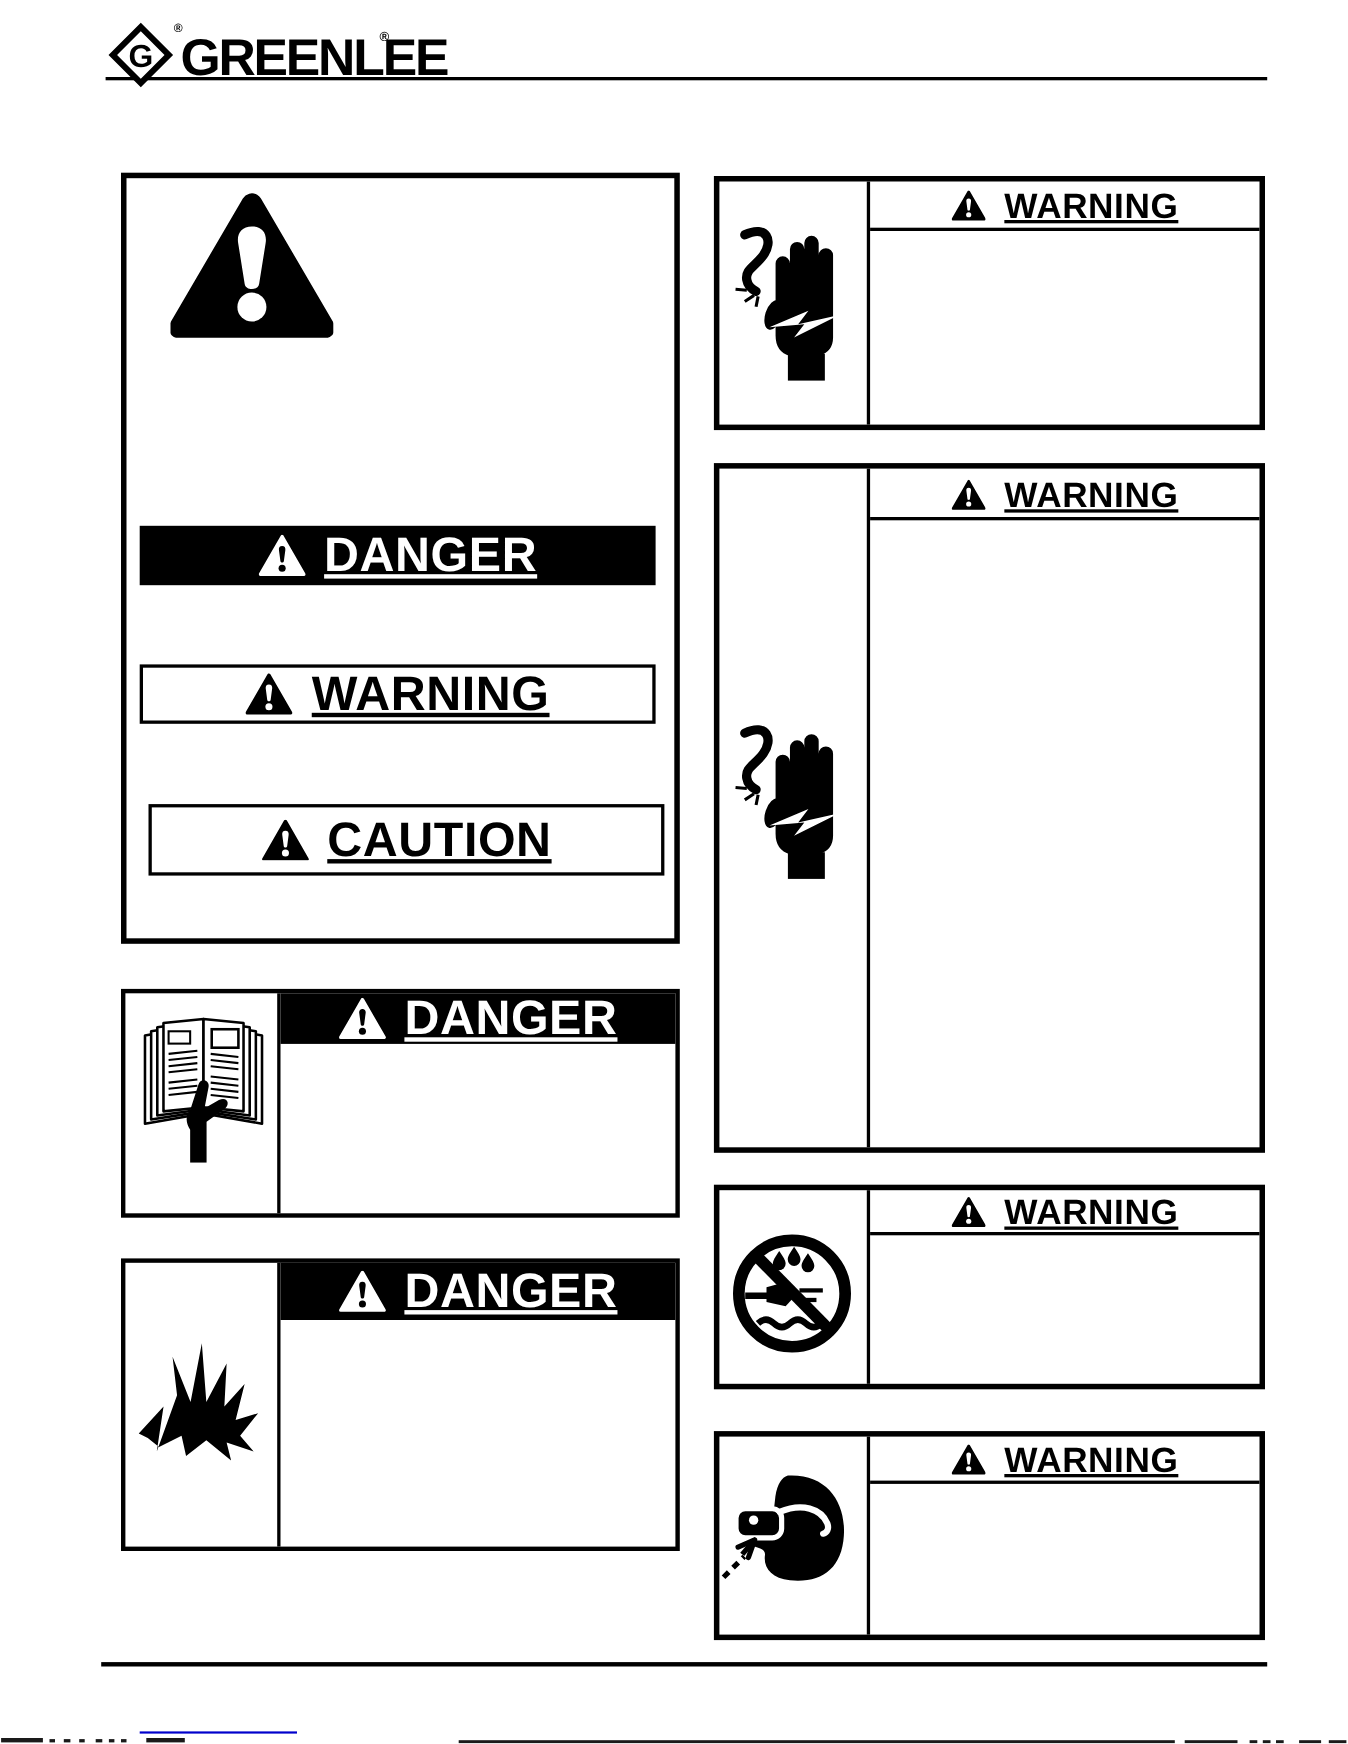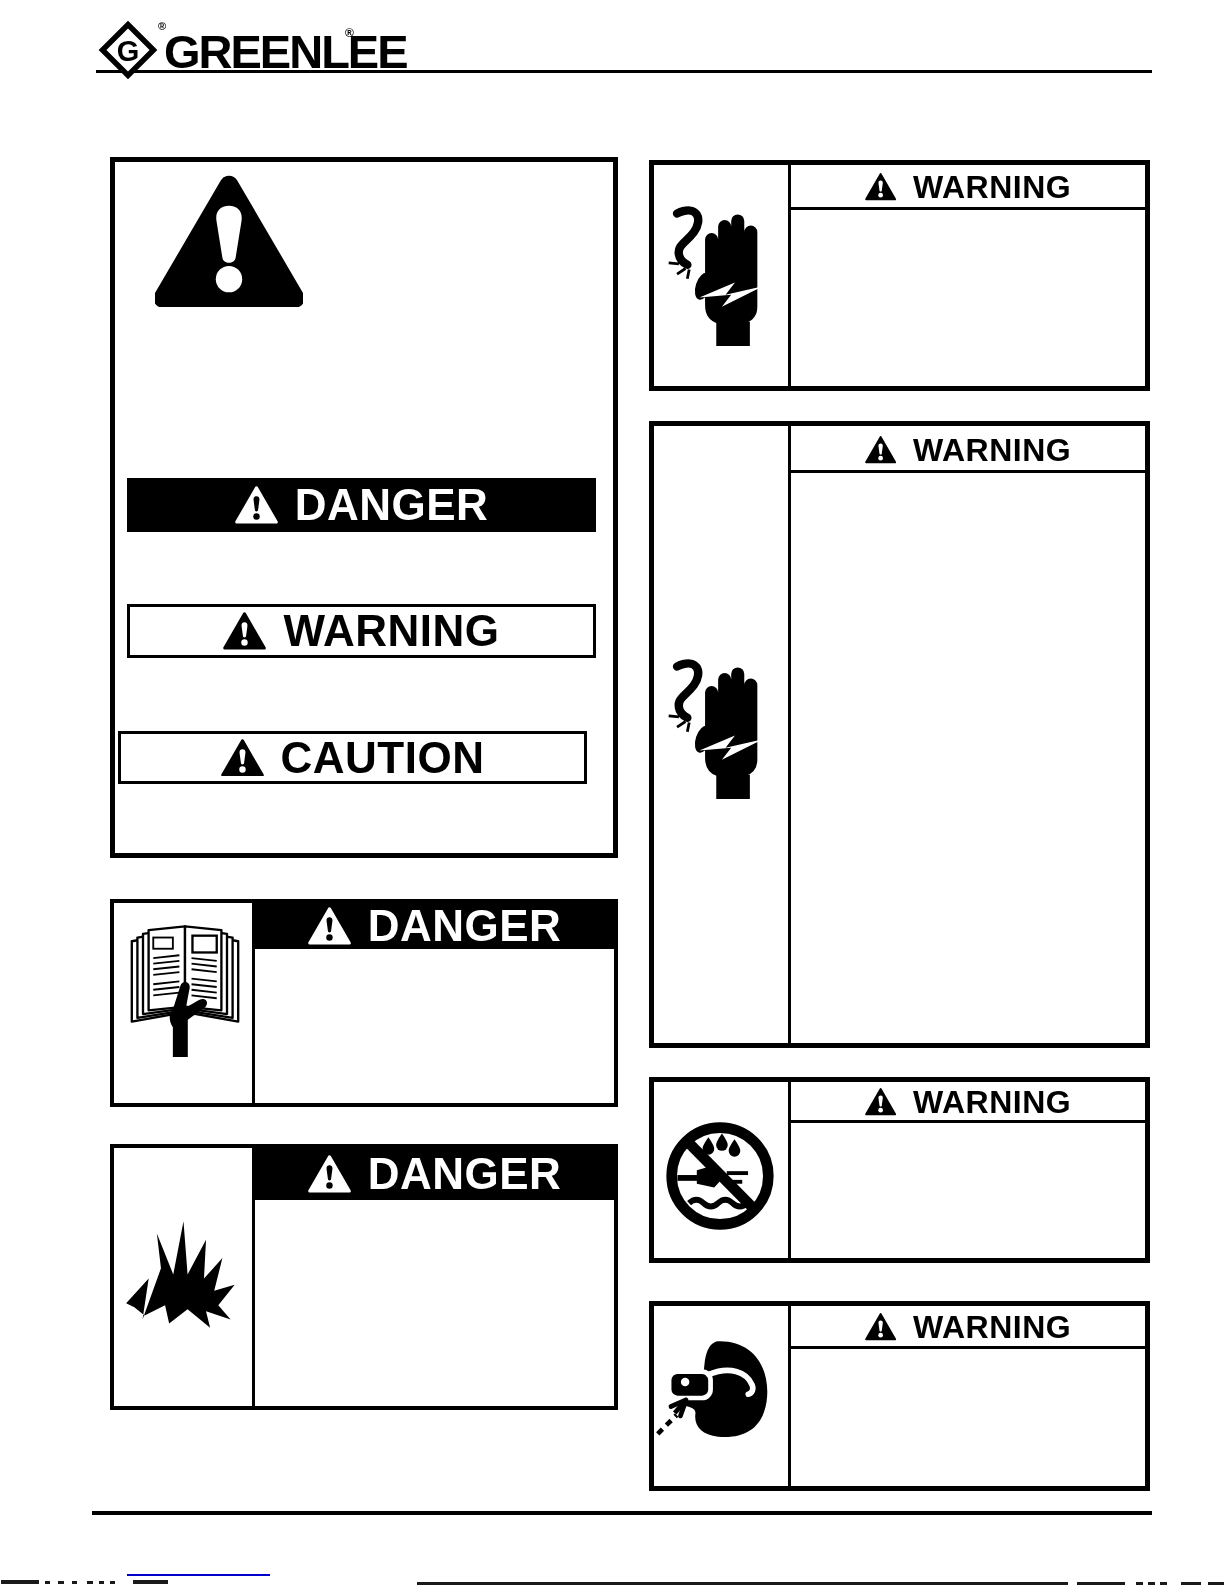--- a/index.html
+++ b/index.html
@@ -14,21 +14,21 @@
   #logo-reg-diamond{left:158px;top:20px;font-size:11px;font-weight:bold;}
   #logo-name{left:164px;top:24px;font-size:47px;font-weight:bold;letter-spacing:-2px;}
   #logo-reg-name{left:345px;top:26px;font-size:12px;font-weight:bold;}
   
   .sbox{position:absolute;background:#fff;border:5px solid #000;box-sizing:border-box;}
   .sbox-thin{border-width:4px;}
   .vsep{position:absolute;top:0;bottom:0;width:3px;background:#000;}
   .hdr-band{position:absolute;background:#000;color:#fff;display:flex;align-items:center;justify-content:center;}
   .hdr-plain{position:absolute;display:flex;align-items:center;justify-content:center;color:#000;}
   .hdr-rule{position:absolute;height:3px;background:#000;}
-  .alert-word{display:flex;align-items:center;justify-content:center;gap:17px;font-weight:bold;letter-spacing:.5px;white-space:nowrap;}
+  .alert-word{display:flex;align-items:center;justify-content:center;gap:17px;font-weight:bold;letter-spacing:.5px;white-space:nowrap;text-decoration:underline;}
   .fs-band{font-size:44px;}
   .fs-right{font-size:32px;}
   .banner{position:absolute;display:flex;align-items:center;justify-content:center;box-sizing:border-box;}
   .banner-black{background:#000;color:#fff;}
   .banner-outline{background:#fff;color:#000;border:3px solid #000;}
   .tri{height:.86em;width:auto;display:block;}
   .icon-slot{position:absolute;}
   .icon-slot svg{width:100%;height:100%;display:block;}
   
   .frag{position:absolute;background:#1a1a1a;}
@@ -75,21 +75,21 @@
       <div class="alert-word fs-band">
         <svg class="tri" viewBox="0 0 100 88">
           <path d="M50 4 L96 84 L4 84 Z" fill="#000" stroke="#000" stroke-width="7" stroke-linejoin="round"></path>
           <path d="M50 24 c5 0 7.5 3.5 6.8 8.5 l-3.2 24 c-.5 3.6 -6.7 3.6 -7.2 0 l-3.2 -24 C42.5 27.5 45 24 50 24 Z" fill="#fff"></path>
           <circle cx="50" cy="71" r="7.5" fill="#fff"></circle>
         </svg>
         <span>WARNING</span>
       </div>
     </div>
 
-    <div class="banner banner-outline" style="left:3px;top:569px;width:469px;height:53px;">
+    <div class="banner banner-outline" style="left:20px;top:569px;width:469px;height:65px;">
       <div class="alert-word fs-band">
         <svg class="tri" viewBox="0 0 100 88">
           <path d="M50 4 L96 84 L4 84 Z" fill="#000" stroke="#000" stroke-width="7" stroke-linejoin="round"></path>
           <path d="M50 24 c5 0 7.5 3.5 6.8 8.5 l-3.2 24 c-.5 3.6 -6.7 3.6 -7.2 0 l-3.2 -24 C42.5 27.5 45 24 50 24 Z" fill="#fff"></path>
           <circle cx="50" cy="71" r="7.5" fill="#fff"></circle>
         </svg>
         <span>CAUTION</span>
       </div>
     </div>
   </div>

